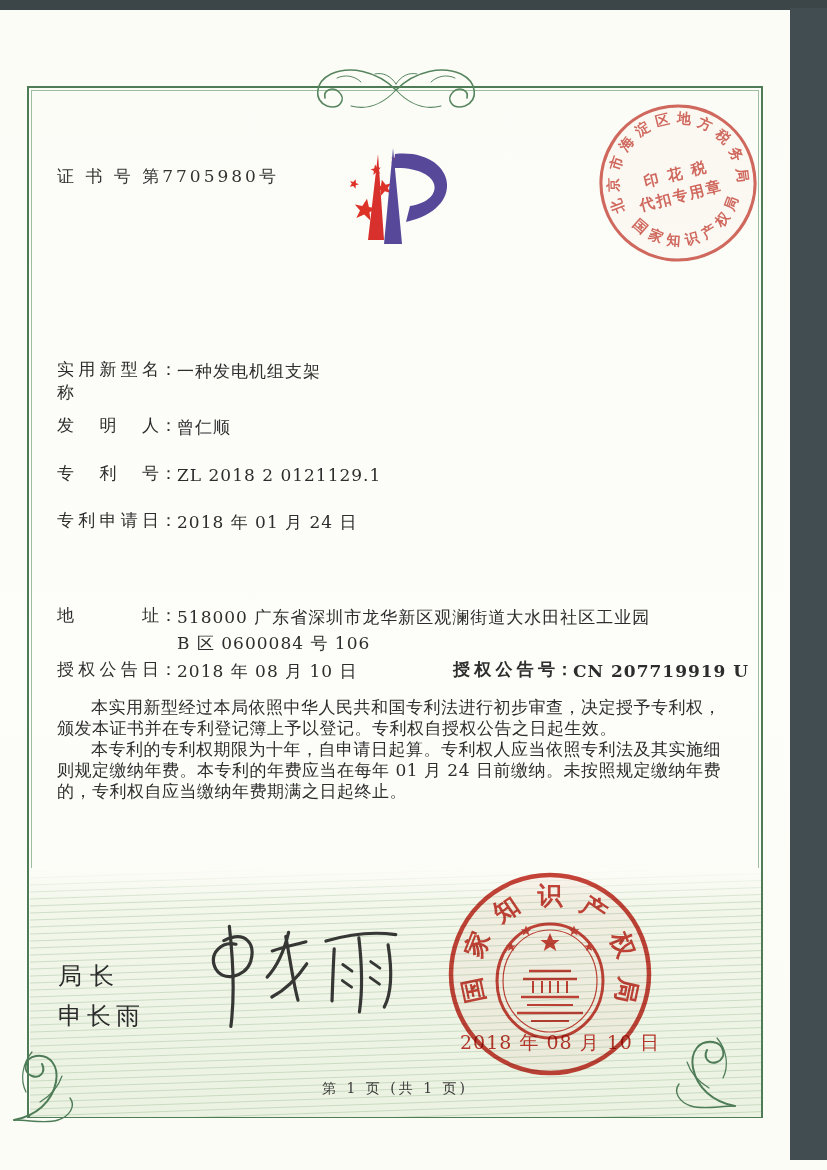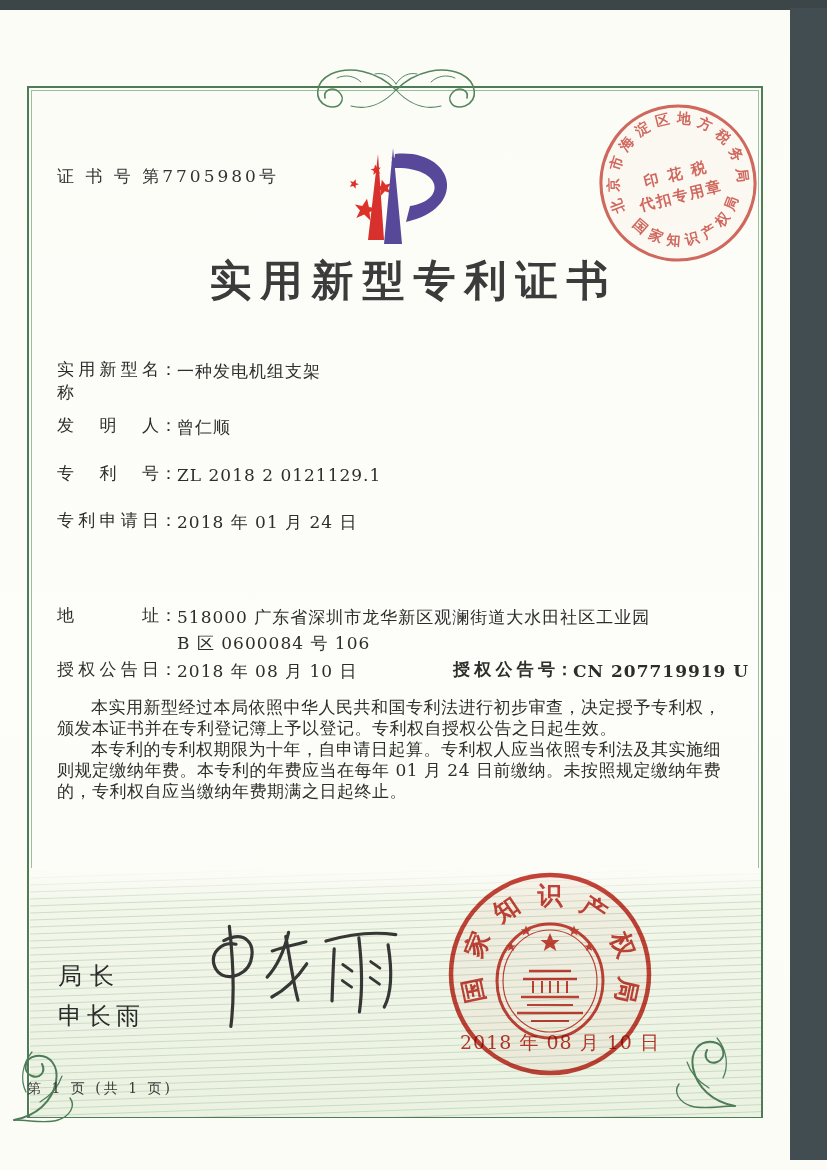--- a/index.html
+++ b/index.html
@@ -32,21 +32,21 @@
   .val { display:inline-block; max-width:486px; vertical-align:top; line-height:26px; }
   .pair2 { position:absolute; left:396px; top:0; white-space:nowrap;font-weight:bold; }
   .paras { position:absolute; left:57px; top:697px; width:680px; font-size:17px; line-height:21px; letter-spacing:0.5px; color:#2e2e2e; }
   .paras p { text-indent:2em; margin:0; }
   .sig-title { position:absolute; left:58px; top:960px; font-size:24px; letter-spacing:8px; color:#2b2b2b; }
   .sig-name { position:absolute; left:58px; top:1000px; font-size:24px; letter-spacing:5px; color:#2b2b2b; }
   .sig-hand { position:absolute; left:195px; top:916px; transform:rotate(-2deg); opacity:.9; }
   .seal { position:absolute; left:443px; top:867px; mix-blend-mode:multiply; opacity:.95; }
   .seal-date { position:absolute; left:460px; top:1030px; font-size:19px; letter-spacing:1px; color:#c13a30; mix-blend-mode:multiply; }
   .tax-stamp { position:absolute; left:592px; top:97px; transform:rotate(-14deg); opacity:.9; mix-blend-mode:multiply; }
-  .footer { position:absolute; left:27px; top:1080px; width:736px; text-align:left; font-size:14px; letter-spacing:3px; color:#3a3a3a; }
+  .footer { position:absolute; left:27px; top:1080px; width:736px; text-align:center; font-size:14px; letter-spacing:3px; color:#3a3a3a; }
   .ornament-top { position:absolute; left:271px; top:62px; }
   .flourish-left { position:absolute; left:6px; top:1032px; }
   .flourish-right { position:absolute; left:648px; top:1018px; transform:scaleX(-1); }
   .logo { position:absolute; left:332px; top:146px; }
   svg text { font-family:"DejaVu Serif","Liberation Serif",serif; }
   g.arc-seal text { font-size:25px; font-weight:bold; fill:#c5392f; }
   g.arc-tax text { font-size:14px; font-weight:bold; fill:#cd584e; }
   .tax-center { font-size:15px; font-weight:bold; fill:#cd584e; letter-spacing:2px; }
 </style>
 </head>
@@ -128,21 +128,20 @@
         <text x="86" y="148" text-anchor="middle" transform="rotate(55 86 86)">国</text>
         <text x="86" y="148" text-anchor="middle" transform="rotate(36.66666666666667 86 86)">家</text>
         <text x="86" y="148" text-anchor="middle" transform="rotate(18.333333333333336 86 86)">知</text>
         <text x="86" y="148" text-anchor="middle" transform="rotate(0 86 86)">识</text>
         <text x="86" y="148" text-anchor="middle" transform="rotate(-18.33333333333333 86 86)">产</text>
         <text x="86" y="148" text-anchor="middle" transform="rotate(-36.66666666666667 86 86)">权</text>
         <text x="86" y="148" text-anchor="middle" transform="rotate(-55 86 86)">局</text>
       </g>
   </svg>
 
-  <div class="title">实用新型专利证书</div>
 
   <div class="row" style="top:358px">
     <span class="lbl">实用新型名称</span><span class="col">：</span><span class="val">一种发电机组支架</span>
   </div>
   <div class="row" style="top:414px">
     <span class="lbl">发明人</span><span class="col">：</span><span class="val">曾仁顺</span>
   </div>
   <div class="row" style="top:462px">
     <span class="lbl">专利号</span><span class="col">：</span><span class="val">ZL 2018 2 0121129.1</span>
   </div>

